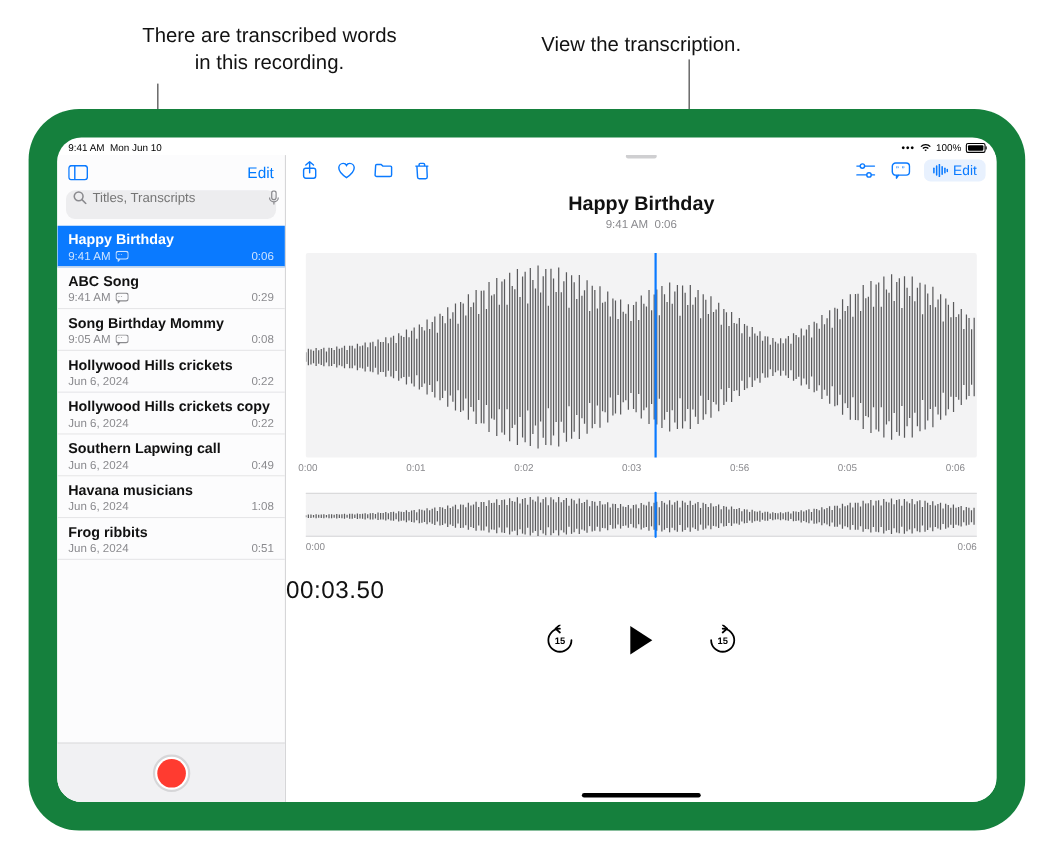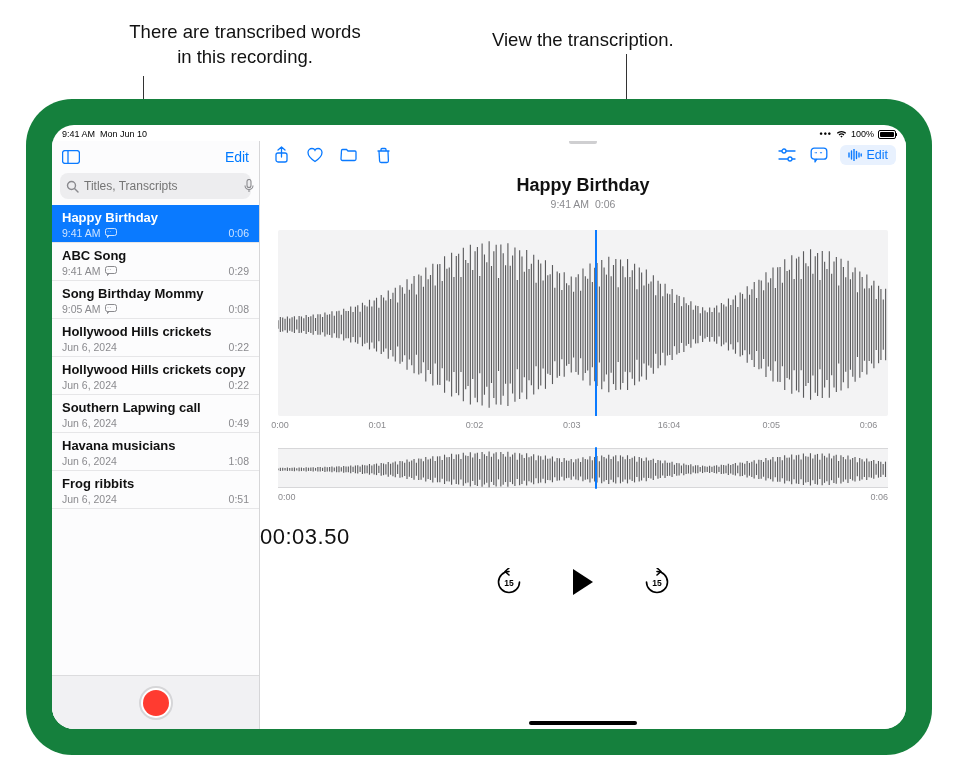--- a/index.html
+++ b/index.html
@@ -76,21 +76,21 @@
   .link-btn { color:#007aff; font-size:14px; }
   .sidebar-title {
     font-size: 21px; font-weight:700; padding: 2px 10px 4px;
     color:#111;
   }
   .search {
     margin: 4px 8px 6px;
     background:#ededef;
     border-radius:8px;
     height:26px;
-    display:flex; align-items:center;
+    display:flex; align-items:flex-start;
     padding:0 6px;
     color:#8a8a8e;
     font-size:12px;
     gap:5px;
   }
   .search svg{flex:0 0 auto;}
   .search input {
     flex:1; border:none; background:transparent; outline:none;
     font-size:12px; color:#8a8a8e;
   }
@@ -684,21 +684,21 @@
               <line x1="595.3846153846154" y1="68.29578095447849" x2="595.3846153846154" y2="117.70421904552151" stroke="#5a5a5c" stroke-width="1.1"></line>
               <line x1="597.6923076923077" y1="57.85594410909083" x2="597.6923076923077" y2="128.14405589090916" stroke="#5a5a5c" stroke-width="1.1"></line>
             </svg>
           <div class="playhead"></div>
         </div>
         <div class="ruler" id="ruler">
             <span>0:00</span>
             <span>0:01</span>
             <span>0:02</span>
             <span>0:03</span>
-            <span>16:04</span>
+            <span>0:56</span>
             <span>0:05</span>
             <span>0:06</span>
           </div>
 
         <div class="overview">
           <svg id="wave-small" viewBox="0 0 600 40" preserveAspectRatio="none">
               <line x1="0" y1="19.09969736108046" x2="0" y2="20.90030263891954" stroke="#5a5a5c" stroke-width="1.1"></line>
               <line x1="2.307692307692308" y1="18.402247175560397" x2="2.307692307692308" y2="21.597752824439603" stroke="#5a5a5c" stroke-width="1.1"></line>
               <line x1="4.615384615384616" y1="18.534127003726688" x2="4.615384615384616" y2="21.465872996273312" stroke="#5a5a5c" stroke-width="1.1"></line>
               <line x1="6.923076923076923" y1="18.788002026318168" x2="6.923076923076923" y2="21.211997973681832" stroke="#5a5a5c" stroke-width="1.1"></line>

